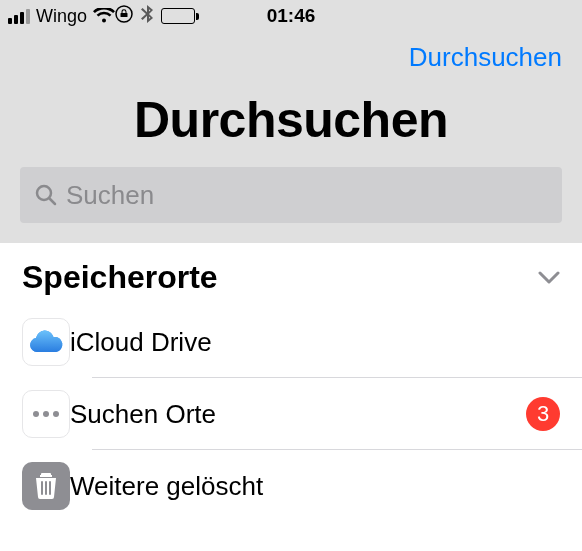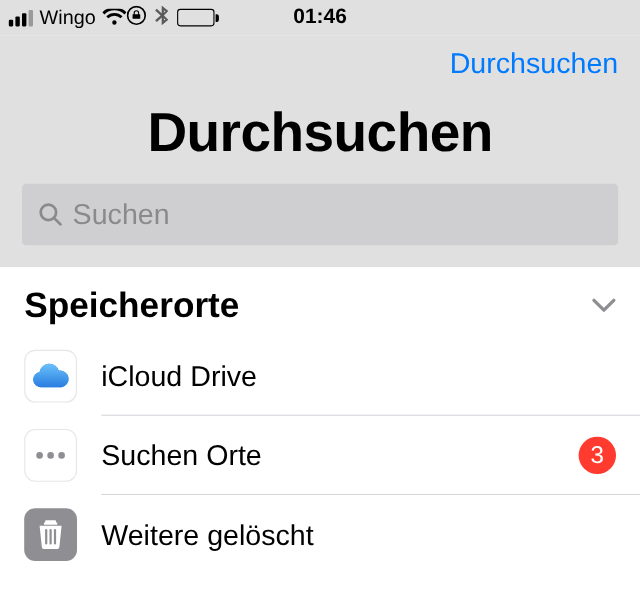--- a/index.html
+++ b/index.html
@@ -147,21 +147,20 @@
     .section-title {
       font-size: 32px;
       font-weight: 700;
     }
     .chevron-collapse svg { display:block }
 
     .row {
       display: flex;
       align-items: center;
       padding: 12px 22px;
-      gap: 22px;
       min-height: 70px;
       position: relative;
     }
     .row-separator {
       position: absolute;
       left: 92px;
       right: 0;
       bottom: 0;
       height: 1px;
       background: #d8d8dc;

